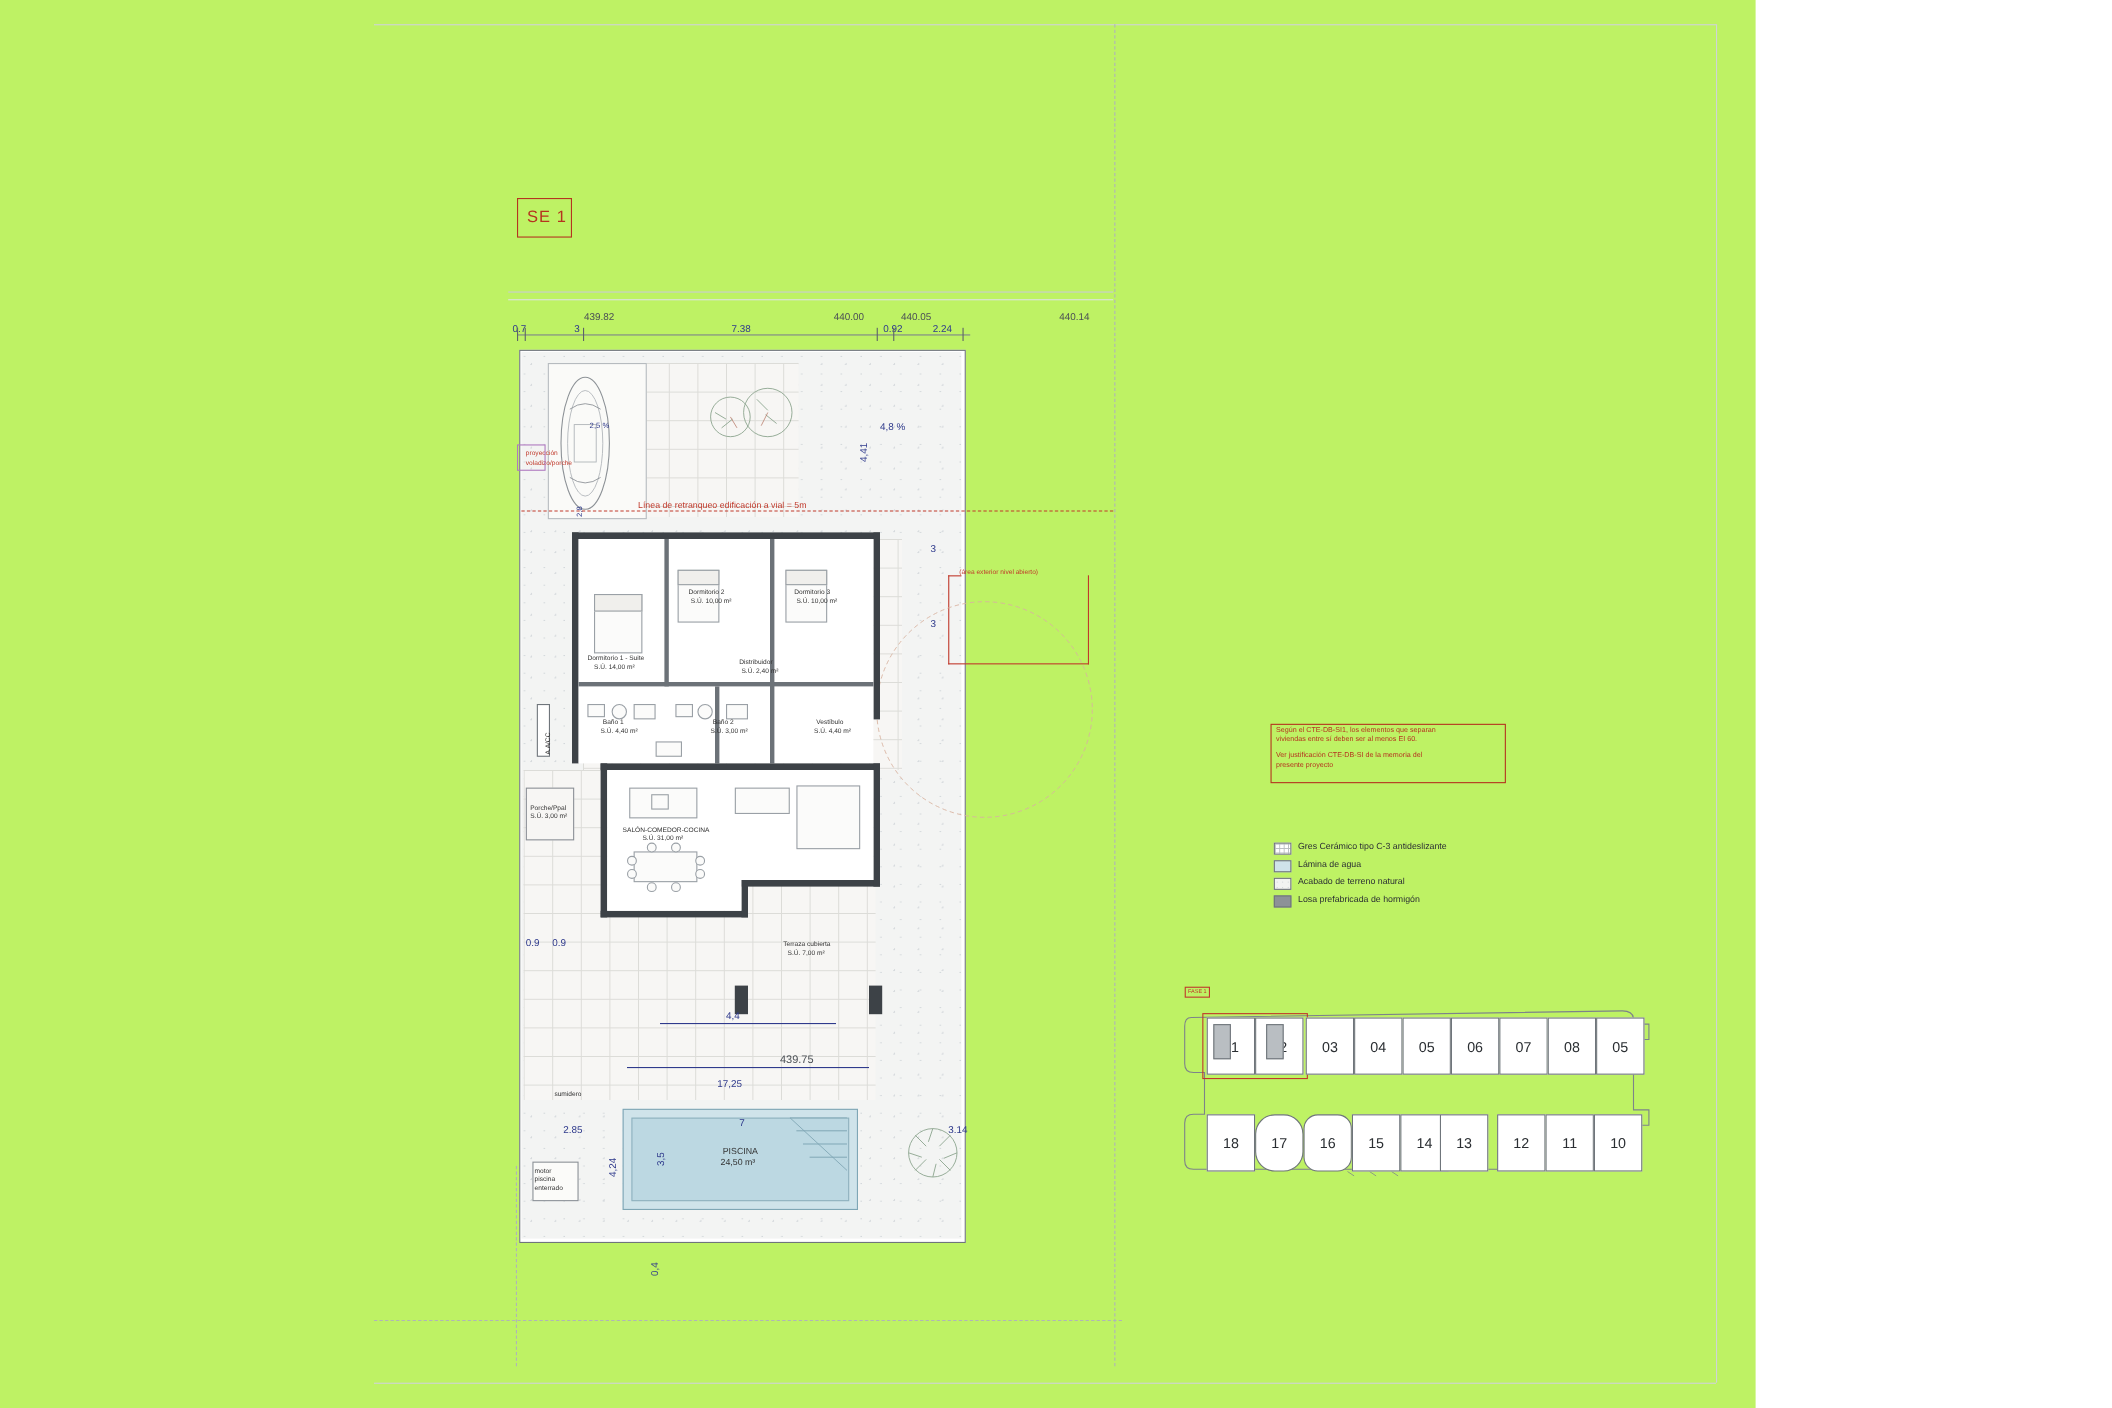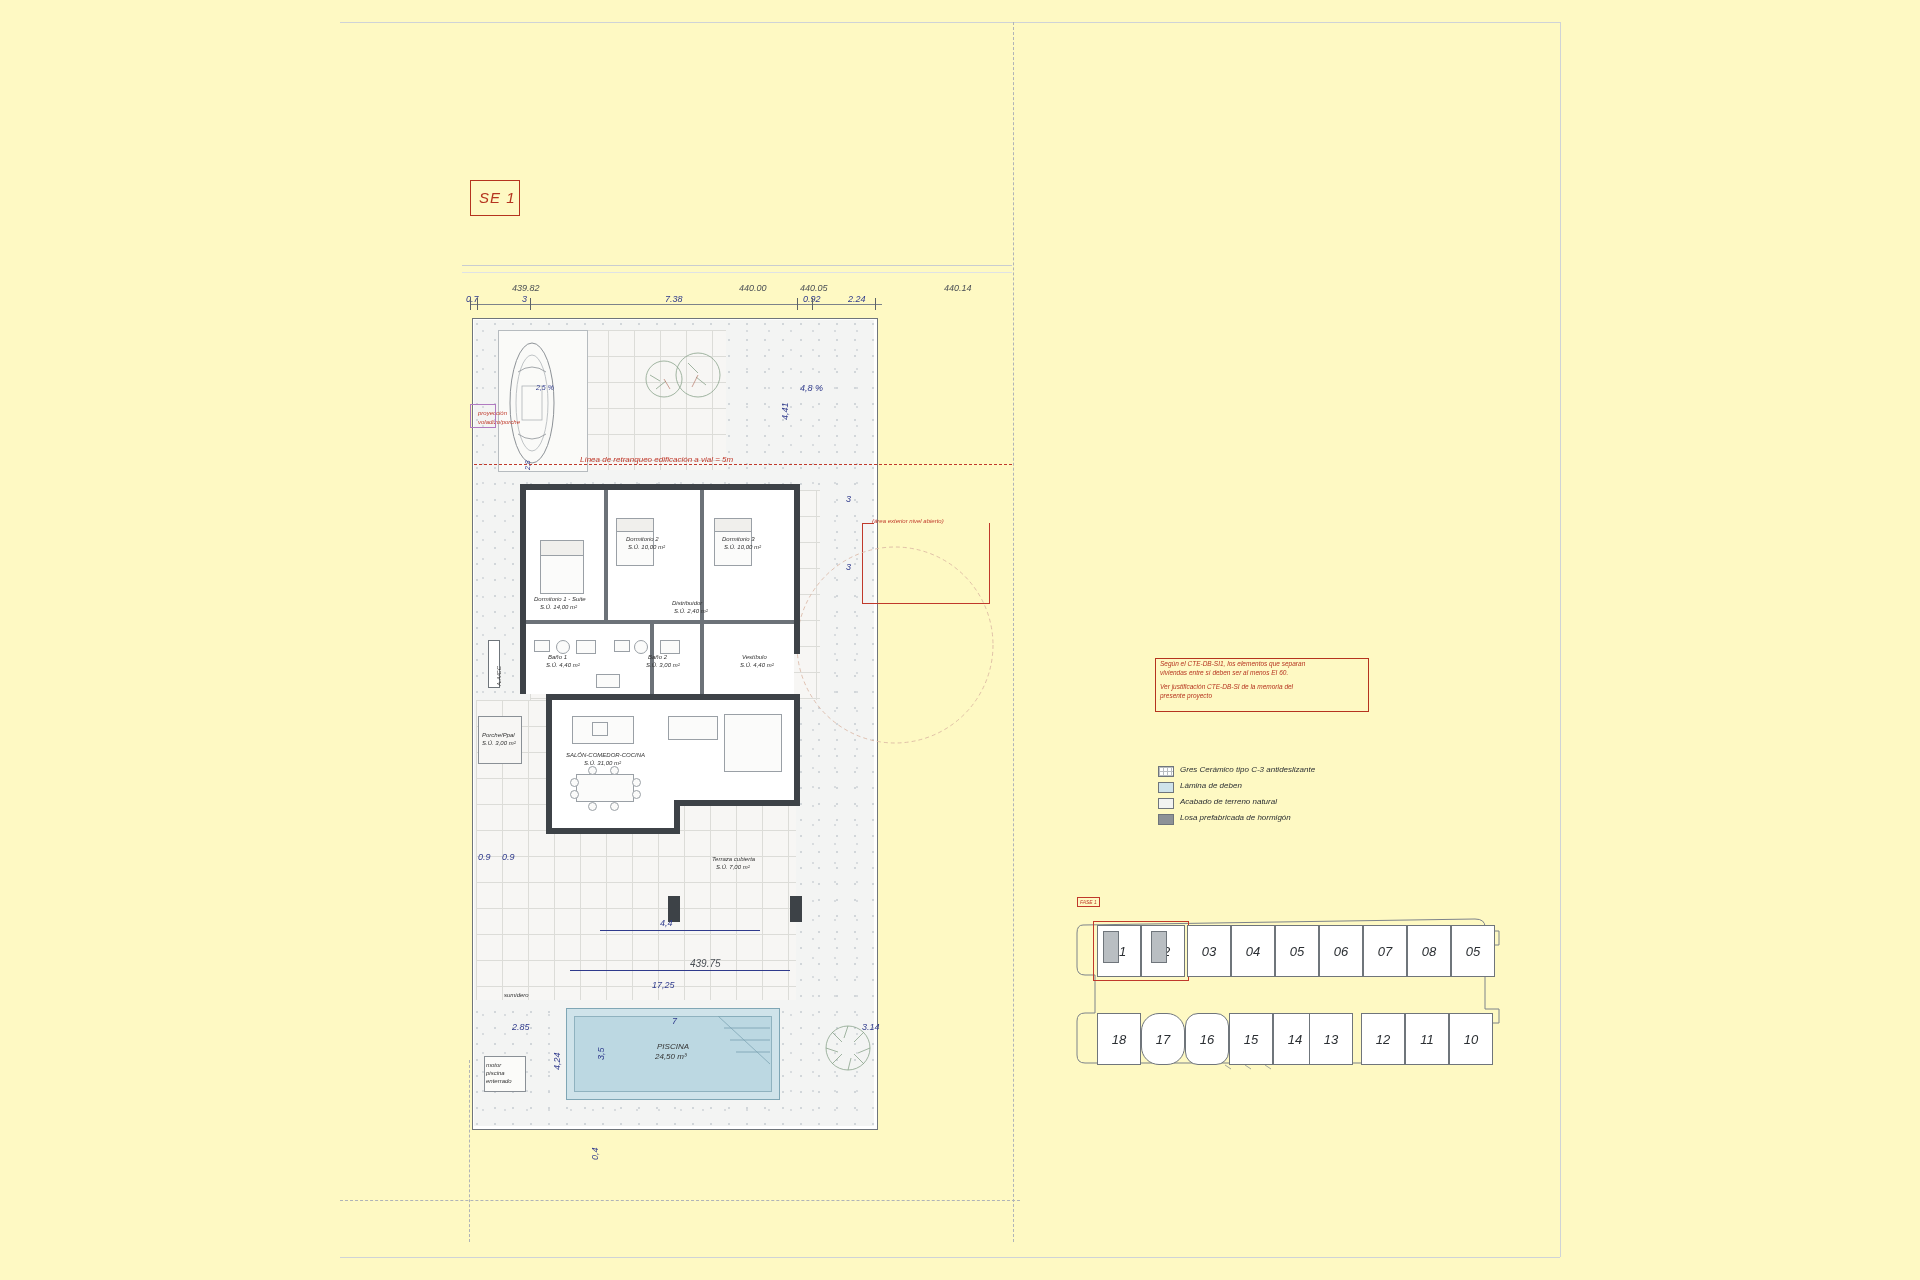--- a/index.html
+++ b/index.html
@@ -1,29 +1,29 @@
 <!DOCTYPE html>
 <html><head>
 <meta charset="utf-8">
 <style>
   html,body{margin:0;padding:0;background:#ffffff;}
   body{width:1920px;height:1280px;position:relative;overflow:hidden;
        font-family:"Liberation Sans", sans-serif;color:#333;}
-  .sheet{position:absolute;left:0;top:0;width:1920px;height:1280px;background:#fef9c3;font-style:italic;}
+  .sheet{position:absolute;left:0;top:0;width:1596px;height:1280px;background:#bef264;}
 
   
   .abs{position:absolute;}
   .ln{position:absolute;background:#9aa0a6;}
   .hline{height:1px;}
   .vline{width:1px;}
   .dash-h{position:absolute;height:0;border-top:1px dashed #b0b4b8;}
   .dash-v{position:absolute;width:0;border-left:1px dashed #b0b4b8;}
   .txt{position:absolute;white-space:nowrap;}
   .dim{font-size:9px;color:#2f3a8c;}
-  .dimg{font-size:9px;color:#4a4f55;}
+  .dimg{font-size:9px;color:#4a4f55;margin-left:19px;}
   .tiny{font-size:6px;}
   .tiny7{font-size:7px;}
   .rot{transform-origin:0 0;}
 
   
   #se1{left:470px;top:180px;width:48px;height:34px;border:1px solid #b5341f;}
   #se1 span{position:absolute;left:8px;top:8px;font-size:15px;color:#b5341f;letter-spacing:1px;}
 
   
   .plot-outline{position:absolute;left:472px;top:318px;width:404px;height:810px;
@@ -274,21 +274,21 @@
     <p>Según el CTE-DB-SI1, los elementos que separan</p>
     <p>viviendas entre sí deben ser al menos EI 60.</p>
     <p style="margin-top:5px;">Ver justificación CTE-DB-SI de la memoria del</p>
     <p>presente proyecto</p>
   </div>
 
   <div class="swatch sw-gres" style="left:1158px;top:766px;"></div>
   <div class="legrow" style="left:1180px;top:765px;">Gres Cerámico tipo C-3 antideslizante</div>
 
   <div class="swatch sw-agua" style="left:1158px;top:782px;"></div>
-  <div class="legrow" style="left:1180px;top:781px;">Lámina de deben</div>
+  <div class="legrow" style="left:1180px;top:781px;">Lámina de agua</div>
 
   <div class="swatch sw-terr" style="left:1158px;top:798px;"></div>
   <div class="legrow" style="left:1180px;top:797px;">Acabado de terreno natural</div>
 
   <div class="swatch sw-losa" style="left:1158px;top:814px;"></div>
   <div class="legrow" style="left:1180px;top:813px;">Losa prefabricada de hormigón</div>
 
   <div id="keyplan">
 
     <svg style="position:absolute;left:0;top:0;" width="440" height="165">

